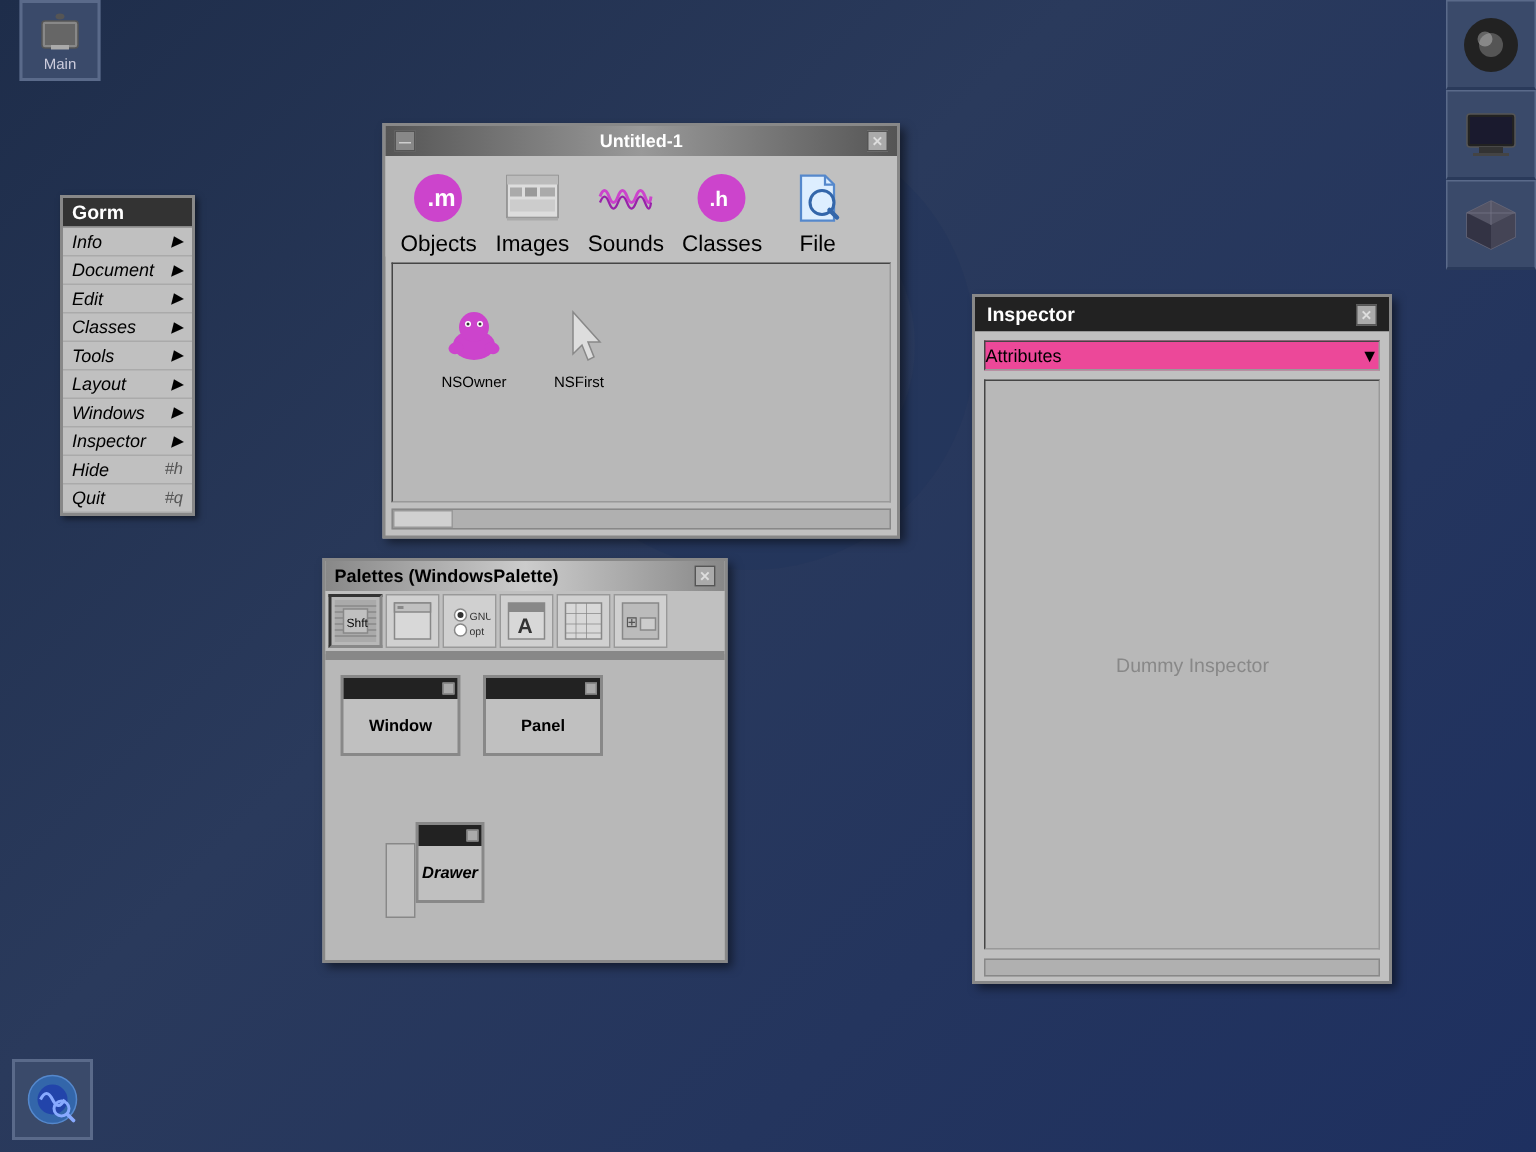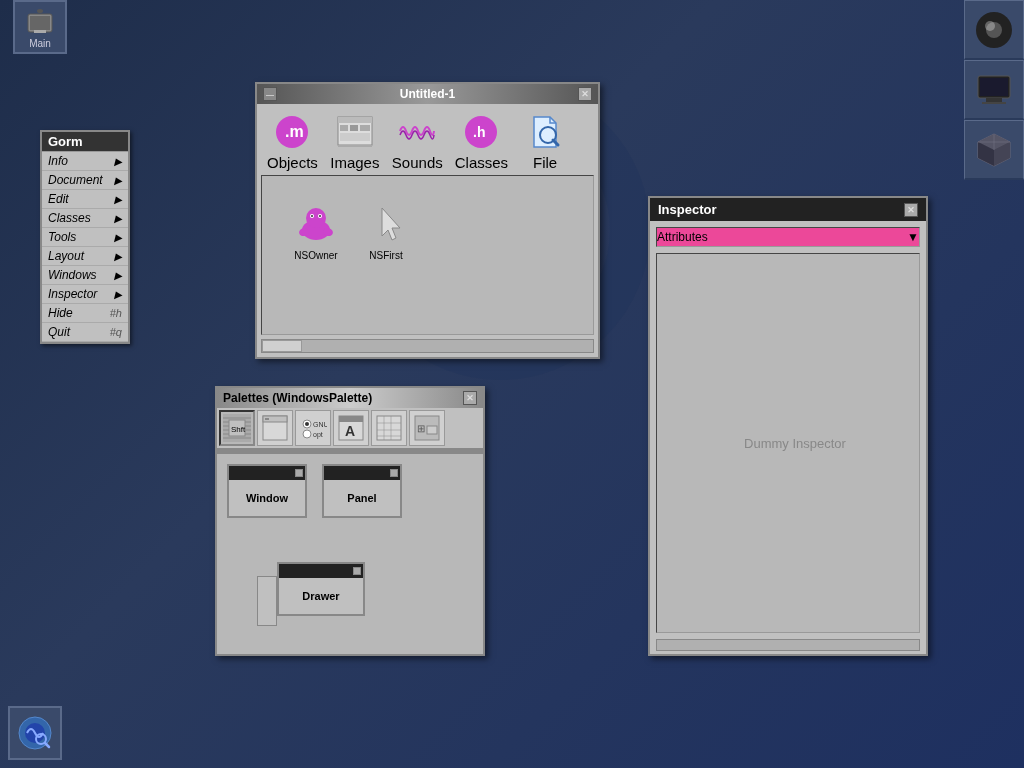--- a/index.html
+++ b/index.html
@@ -250,21 +250,21 @@
       display: flex;
       align-items: center;
       justify-content: center;
       color: #888;
       font-size: 13px;
       padding-left: 14px;
     }
 
     
     .palettes-window {
-      top: 386px;
+      top: 372px;
       left: 215px;
       width: 270px;
     }
     .palettes-titlebar {
       background: linear-gradient(to right, #888, #ccc, #888);
       color: #000;
       font-size: 12px;
       font-weight: bold;
       padding: 3px 6px;
       display: flex;
@@ -695,21 +695,21 @@
         </div>
         <div class="pw-body">
           <span>Panel</span>
         </div>
       </div>
     </div>
 
     <div class="palette-window-item" style="margin-top:10px; margin-left:30px;">
       <div style="display:flex; align-items:flex-start;">
         <div style="width:20px; height:50px; background:#c0c0c0; border:1px solid #888; margin-top:14px;"></div>
-        <div class="pw-chrome" style="width:88px;">
+        <div class="pw-chrome" style="width:46px;font-style:italic;">
           <div class="pw-titlebar">
             <div class="close-dot"></div>
           </div>
           <div class="pw-body">
             <span>Drawer</span>
           </div>
         </div>
       </div>
     </div>
   </div>

